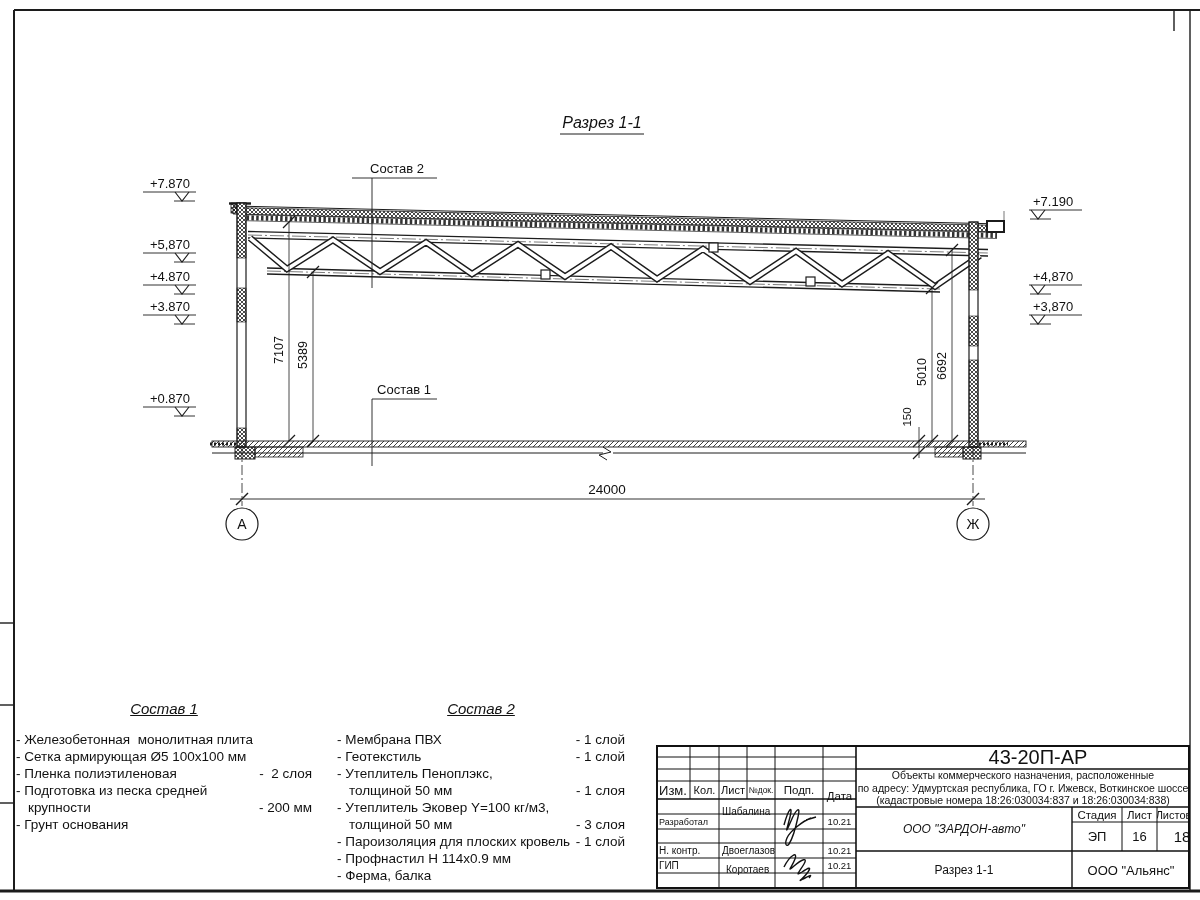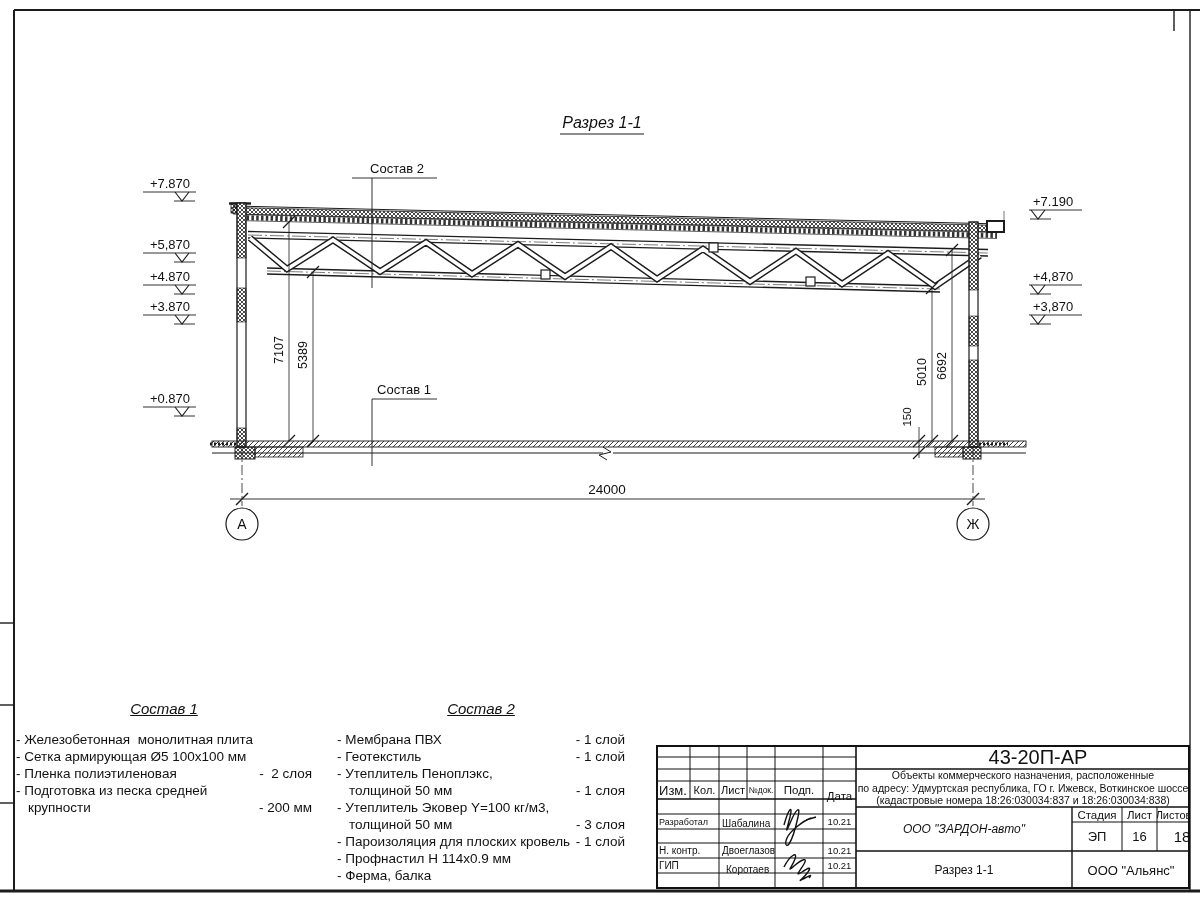--- a/index.html
+++ b/index.html
@@ -207,20 +207,21 @@
   </g>
 </svg>
 
 <div id="sostav1" class="sostav">
   <div class="hd">Состав 1</div>
   <div class="row"><span>- Железобетонная  монолитная плита</span></div>
   <div class="row"><span>- Сетка армирующая Ø5 100х100 мм</span></div>
   <div class="row"><span>- Пленка полиэтиленовая</span><span class="v">-  2 слоя</span></div>
   <div class="row"><span>- Подготовка из песка средней</span></div>
   <div class="row"><span class="ind" style="display:inline-block;">крупности</span><span class="v">- 200 мм</span></div>
+  <div class="row"><span>- Грунт основания</span></div>
 </div>
 
 <div id="sostav2" class="sostav">
   <div class="hd">Состав 2</div>
   <div class="row"><span>- Мембрана ПВХ</span><span class="v">- 1 слой</span></div>
   <div class="row"><span>- Геотекстиль</span><span class="v">- 1 слой</span></div>
   <div class="row"><span>- Утеплитель Пеноплэкс,</span></div>
   <div class="row"><span class="ind" style="display:inline-block;">толщиной 50 мм</span><span class="v">- 1 слоя</span></div>
   <div class="row"><span>- Утеплитель Эковер Y=100 кг/м3,</span></div>
   <div class="row"><span class="ind" style="display:inline-block;">толщиной 50 мм</span><span class="v">- 3 слоя</span></div>
@@ -265,21 +266,21 @@
   </svg>
 
   <div class="cell" style="left:0;top:36px;width:34px;height:18px;font-size:13px;text-align:right;">Изм.</div>
   <div class="cell" style="left:34px;top:36px;width:29px;height:18px;font-size:11px;">Кол.</div>
   <div class="cell" style="left:63px;top:36px;width:28px;height:18px;font-size:11px;">Лист</div>
   <div class="cell" style="left:91px;top:36px;width:28px;height:18px;font-size:8.5px;">№док.</div>
   <div class="cell" style="left:119px;top:36px;width:48px;height:18px;font-size:11.5px;">Подп.</div>
   <div class="cell" style="left:167px;top:36px;width:33px;height:30px;font-size:11.5px;">Дата</div>
 
   <div class="cell lft" style="left:0;top:69px;width:63px;height:15px;font-size:9px;">Разработал</div>
-  <div class="cell lft" style="left:63px;top:71px;width:56px;height:15px;font-size:10px;">Шабалина</div>
+  <div class="cell lft" style="left:63px;top:59px;width:56px;height:15px;font-size:10px;">Шабалина</div>
   <div class="cell" style="left:167px;top:69px;width:33px;height:15px;font-size:9.5px;">10.21</div>
   <div class="cell lft" style="left:0;top:98px;width:63px;height:15px;font-size:10px;">Н. контр.</div>
   <div class="cell lft" style="left:63px;top:98px;width:56px;height:15px;font-size:10px;">Двоеглазов</div>
   <div class="cell" style="left:167px;top:98px;width:33px;height:15px;font-size:9.5px;">10.21</div>
   <div class="cell lft" style="left:0;top:113px;width:63px;height:15px;font-size:10px;">ГИП</div>
   <div class="cell lft" style="left:63px;top:113px;width:56px;height:22px;font-size:10px;padding-left:7px;">Коротаев</div>
   <div class="cell" style="left:167px;top:113px;width:33px;height:15px;font-size:9.5px;">10.21</div>
 
   <div class="cell" style="left:200px;top:0;width:364px;height:24px;font-size:20px;">43-20П-АР</div>
   <div class="cell" style="left:200px;top:24px;width:334px;height:38px;font-size:10.5px;line-height:12.5px;flex-direction:column;">

